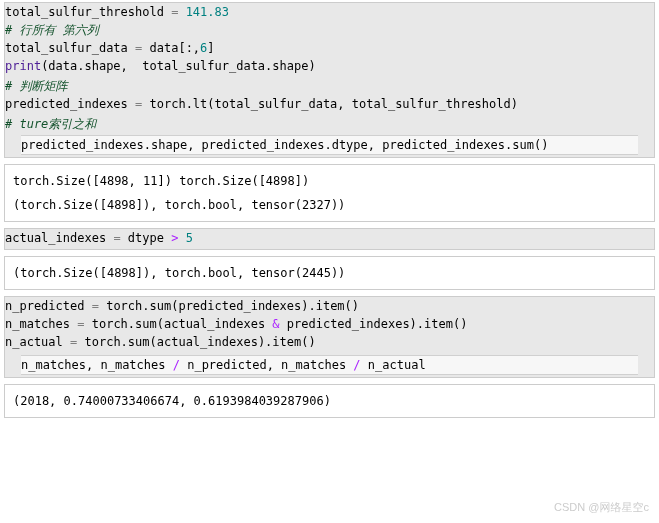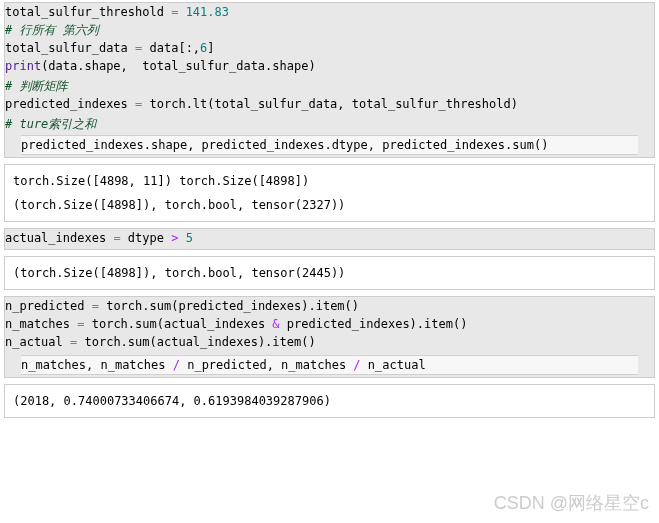--- a/index.html
+++ b/index.html
@@ -37,21 +37,21 @@
     .comment { color: #14532d; font-style: italic; }
     .number { color: #008080; }
     .builtin { color: #4c1d95; }
     .operator { color: #aa22ff; }
     .assign { color: #7f7f7f; }
     .watermark {
       position: absolute;
       right: 10px;
       bottom: 8px;
       color: #cccccc;
-      font-size: 18px;
+      font-size: 11px;
       font-family: sans-serif;
     }
     .separator {
       border-bottom: 1px solid #d0d0d0;
       border-top: 1px solid #d0d0d0;
       background: #f7f7f7;
       margin: 2px 16px;
     }
   </style>
 </head>

